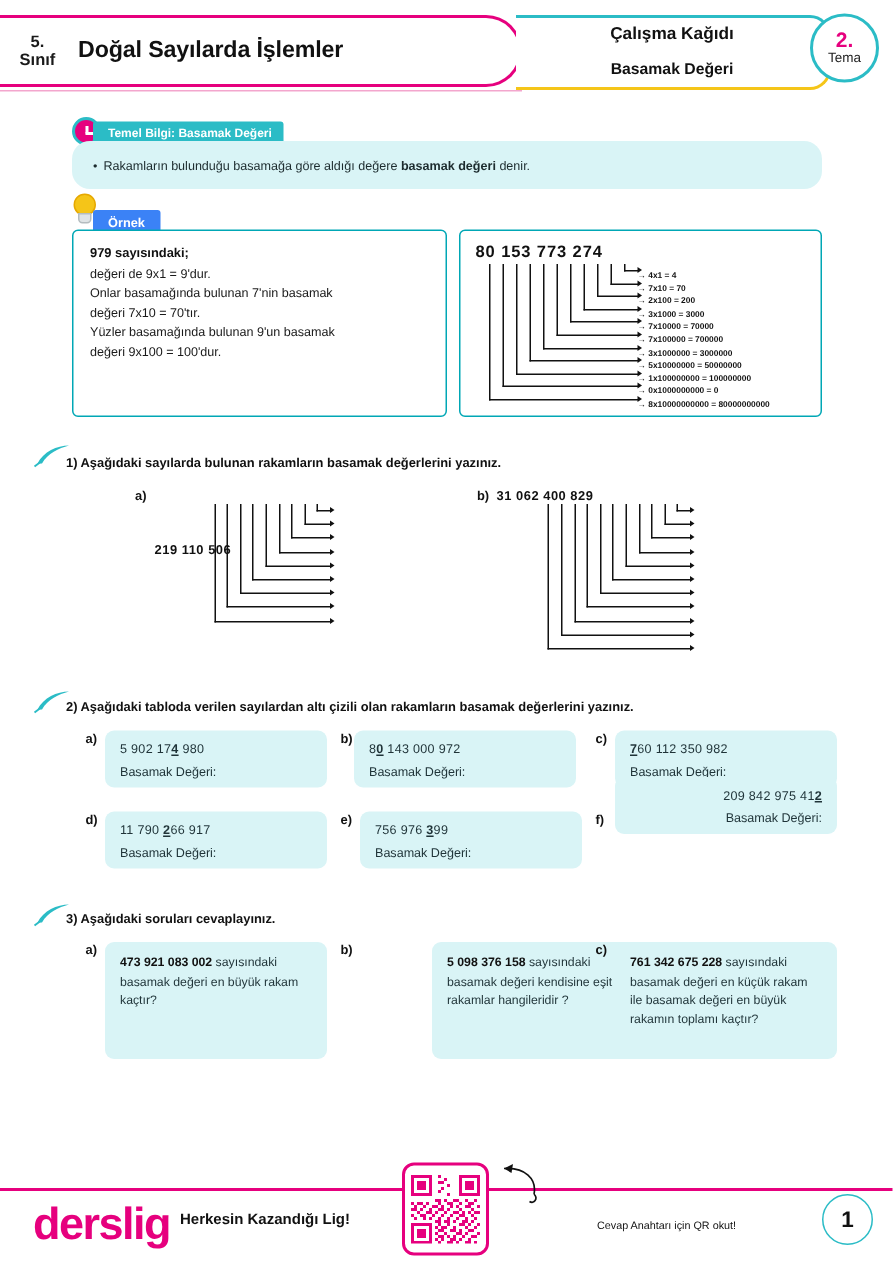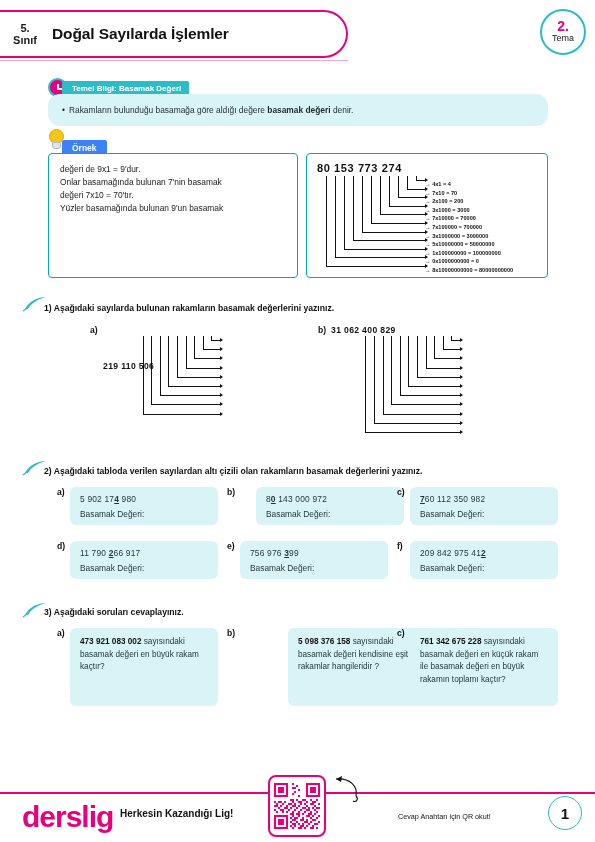--- a/index.html
+++ b/index.html
@@ -180,20 +180,28 @@
   <div class="header">
     <div class="hdr-left">
       <div class="grade">
         <div>5.</div>
         <div>Sınıf</div>
       </div>
       <div class="hdr-title">Doğal Sayılarda İşlemler</div>
     </div>
     <div class="hdr-rule"></div>
 
+    <div class="hdr-mid">
+      <div class="hdr-mid-top">
+        <span>Çalışma Kağıdı</span>
+      </div>
+      <div class="hdr-mid-bot">
+        <span>Basamak Değeri</span>
+      </div>
+    </div>
 
     <div class="tema-badge">
       <div class="tema-num">2.</div>
       <div class="tema-lbl">Tema</div>
     </div>
   </div>
 
   <div class="clock-icon"></div>
   <div class="info-tab">
     <span>Temel Bilgi: Basamak Değeri</span>
@@ -206,24 +214,26 @@
 
   <div class="bulb-icon">
     <div class="bulb-head"></div>
     <div class="bulb-base"></div>
   </div>
   <div class="ornek-tab">
     <span>Örnek</span>
   </div>
 
   <div class="ex-left">
+    <p class="ttl">979 sayısındaki;</p>
     <p class="ln">değeri de 9x1 = 9'dur.</p>
     <p class="ln">Onlar basamağında bulunan 7'nin basamak</p>
     <p class="ln">değeri 7x10 = 70'tır.</p>
     <p class="ln">Yüzler basamağında bulunan 9'un basamak</p>
+    <p class="ln">değeri 9x100 = 100'dur.</p>
   </div>
 
   <div class="ex-right">
     <div class="bignum">80 153 773 274</div>
     <div class="brackets" id="ex-brackets">
         <div class="brk" style="left: 95px; top: 0px; width: 9px; height: 4px; border-left: 1px solid rgb(17, 17, 17); border-bottom: 1px solid rgb(17, 17, 17);"></div>
         <div class="arrowhead" style="left: 104px; top: 2px;"></div>
         <div class="brk" style="left: 86px; top: 0px; width: 18px; height: 12.6px; border-left: 1px solid rgb(17, 17, 17); border-bottom: 1px solid rgb(17, 17, 17);"></div>
         <div class="arrowhead" style="left: 104px; top: 10.6px;"></div>
         <div class="brk" style="left: 77px; top: 0px; width: 27px; height: 21.2px; border-left: 1px solid rgb(17, 17, 17); border-bottom: 1px solid rgb(17, 17, 17);"></div>
@@ -326,21 +336,21 @@
   </div>
   <div class="qhead" style="left:44px;top:466px;">2) Aşağıdaki tabloda verilen sayılardan altı çizili olan rakamların basamak değerlerini yazınız.</div>
 
   <div class="qlabel" style="left:57px;top:487px;">a)</div>
   <div class="cell2" style="left:70px;top:487px;">
     <div class="num"><span>5 902 17</span><u>4</u><span> 980</span></div>
     <div class="bd">Basamak Değeri:</div>
   </div>
 
   <div class="qlabel" style="left:227px;top:487px;">b)</div>
-  <div class="cell2" style="left:256px;top:487px;">
+  <div class="cell2" style="left:236px;top:487px;">
     <div class="num"><span>8</span><u>0</u><span> 143 000 972</span></div>
     <div class="bd">Basamak Değeri:</div>
   </div>
 
   <div class="qlabel" style="left:397px;top:487px;">c)</div>
   <div class="cell2" style="left:410px;top:487px;">
     <div class="num"><span></span><u>7</u><span>60 112 350 982</span></div>
     <div class="bd">Basamak Değeri:</div>
   </div>
 
@@ -350,21 +360,21 @@
     <div class="bd">Basamak Değeri:</div>
   </div>
 
   <div class="qlabel" style="left:227px;top:541px;">e)</div>
   <div class="cell2" style="left:240px;top:541px;">
     <div class="num"><span>756 976 </span><u>3</u><span>99</span></div>
     <div class="bd">Basamak Değeri:</div>
   </div>
 
   <div class="qlabel" style="left:397px;top:541px;">f)</div>
-  <div class="cell2" style="left:410px;top:541px;">
+  <div class="cell2" style="left:410px;top:518px;text-align:right;">
     <div class="num"><span>209 842 975 41</span><u>2</u><span></span></div>
     <div class="bd">Basamak Değeri:</div>
   </div>
 
   <div class="quill" style="left:22px;top:602px;">
     <svg width="26" height="16" viewBox="0 0 26 16">
       <path d="M24 1 C16 1 7 5 3 13 L6 13 C10 6 17 3 24 1 Z" fill="#2bbcc6"></path>
       <path d="M1 15 L5 12" stroke="#2bbcc6" stroke-width="1.3" fill="none"></path>
     </svg>
   </div>

